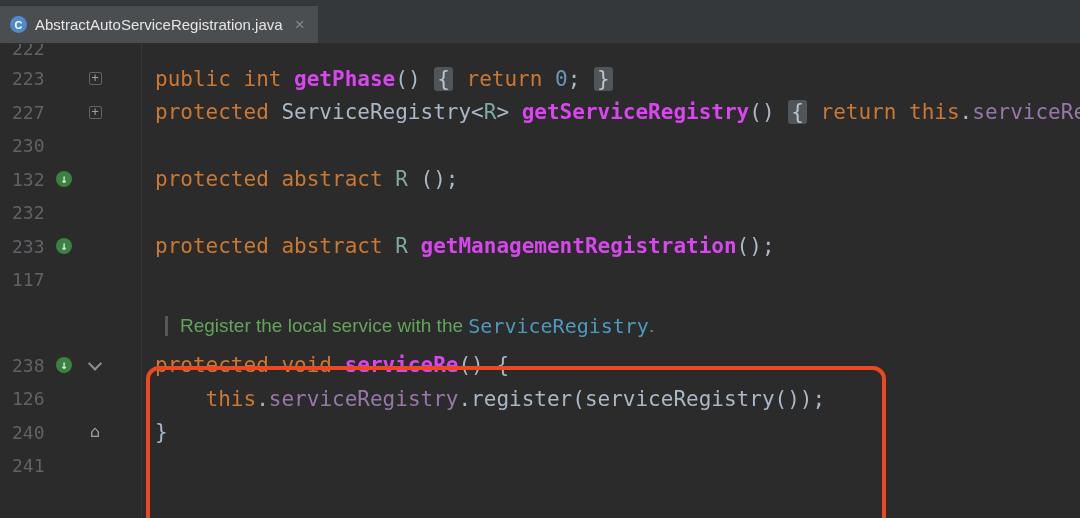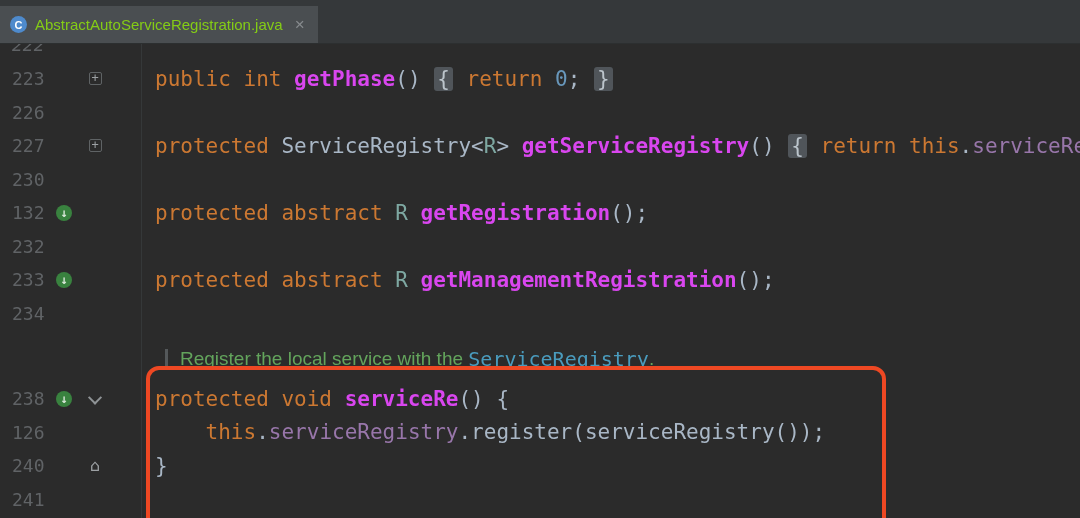--- a/index.html
+++ b/index.html
@@ -7,30 +7,30 @@
          font-family:"DejaVu Sans Mono",monospace;}
 
   
   .tabbar{height:44px;background:#35383a;display:flex;align-items:flex-end;
           border-bottom:1px solid #2c2f30;box-sizing:border-box;}
   .tab{height:37px;background:#4a4e51;display:flex;align-items:center;
        padding:0 13px 0 10px;gap:8px;cursor:pointer;}
   .class-icon{width:17px;height:17px;border-radius:50%;background:#4e8acc;color:#fff;
        display:flex;align-items:center;justify-content:center;font-size:11px;
        font-family:"Liberation Sans",sans-serif;font-weight:bold;flex:none;}
-  .tab-title{font-family:"Liberation Sans",sans-serif;font-size:15px;color:#84cc16;white-space:nowrap;}
+  .tab-title{font-family:"Liberation Sans",sans-serif;font-size:15px;color:#e5e5e5;white-space:nowrap;}
   .tab-close{color:#878b8e;font-size:17px;line-height:1;margin-left:4px;
        font-family:"Liberation Sans",sans-serif;}
 
   
   .editor{position:absolute;top:44px;left:0;right:0;bottom:0;}
   .gutter-sep{position:absolute;left:141px;top:0;bottom:0;width:1px;background:#353839;}
 
   .row{display:flex;align-items:center;height:33.5px;}
-  .partial-row{height:18px;overflow:hidden;align-items:flex-start;font-style:italic;}
+  .partial-row{height:18px;overflow:hidden;align-items:center;}
   .partial-row .lnum{margin-top:-10px;}
   .lnum{width:36px;padding-left:12px;font-size:18px;color:#606366;flex:none;}
   .slot{flex:none;display:flex;align-items:center;justify-content:center;}
   .slot-a{width:32px;}
   .slot-b{width:30px;}
   .code{flex:1;padding-left:45px;white-space:pre;font-size:21px;overflow:hidden;
         display:flex;align-items:center;}
 
   
   .t-kw{color:#cc7832;}
@@ -84,63 +84,57 @@
         </div>
         <div class="row">
           <span class="lnum">223</span>
           <span class="slot slot-a"></span>
           <span class="slot slot-b">
             <span class="icon-fold-plus">+</span>
           </span>
           <div class="code"><span class="t-kw">public int </span><span class="t-fn">getPhase</span><span class="t-pl">() </span><span class="t-fold">{</span><span class="t-pl"> </span><span class="t-kw">return</span><span class="t-pl"> </span><span class="t-num">0</span><span class="t-pl">; </span><span class="t-fold">}</span></div>
         </div>
         <div class="row">
-          <span class="lnum">226</span>
-          <span class="slot slot-a"></span>
-          <span class="slot slot-b"></span>
-          <div class="code"></div>
-        </div>
-        <div class="row">
           <span class="lnum">227</span>
           <span class="slot slot-a"></span>
           <span class="slot slot-b">
             <span class="icon-fold-plus">+</span>
           </span>
           <div class="code"><span class="t-kw">protected </span><span class="t-pl">ServiceRegistry&lt;</span><span class="t-tp">R</span><span class="t-pl">&gt; </span><span class="t-fn">getServiceRegistry</span><span class="t-pl">() </span><span class="t-fold">{</span><span class="t-pl"> </span><span class="t-kw">return</span><span class="t-pl"> </span><span class="t-kw">this</span><span class="t-pl">.</span><span class="t-field">serviceRe</span></div>
         </div>
         <div class="row">
           <span class="lnum">230</span>
           <span class="slot slot-a"></span>
           <span class="slot slot-b"></span>
           <div class="code"></div>
         </div>
         <div class="row">
           <span class="lnum">132</span>
           <span class="slot slot-a">
             <span class="icon-impl">↓</span>
           </span>
           <span class="slot slot-b"></span>
-          <div class="code"><span class="t-kw">protected abstract </span><span class="t-tp">R</span><span class="t-pl"> </span><span class="t-fn">getRegistration</span><span class="t-pl">();</span></div>
+          <div class="code"><span class="t-kw">protected abstract </span><span class="t-tp">R</span><span class="t-pl"> </span><span class="t-pl">();</span></div>
         </div>
         <div class="row">
           <span class="lnum">232</span>
           <span class="slot slot-a"></span>
           <span class="slot slot-b"></span>
           <div class="code"></div>
         </div>
         <div class="row">
           <span class="lnum">233</span>
           <span class="slot slot-a">
             <span class="icon-impl">↓</span>
           </span>
           <span class="slot slot-b"></span>
           <div class="code"><span class="t-kw">protected abstract </span><span class="t-tp">R</span><span class="t-pl"> </span><span class="t-fn">getManagementRegistration</span><span class="t-pl">();</span></div>
         </div>
         <div class="row">
-          <span class="lnum">234</span>
+          <span class="lnum">117</span>
           <span class="slot slot-a"></span>
           <span class="slot slot-b"></span>
           <div class="code"></div>
         </div>
         <div class="row doc-row">
           <span class="lnum"></span>
           <span class="slot slot-a"></span>
           <span class="slot slot-b"></span>
           <div class="code"><span class="doc-bar"></span><span class="t-doc">Register the local service with the </span><span class="t-doclink">ServiceRegistry</span><span class="t-doc">.</span></div>
         </div>

